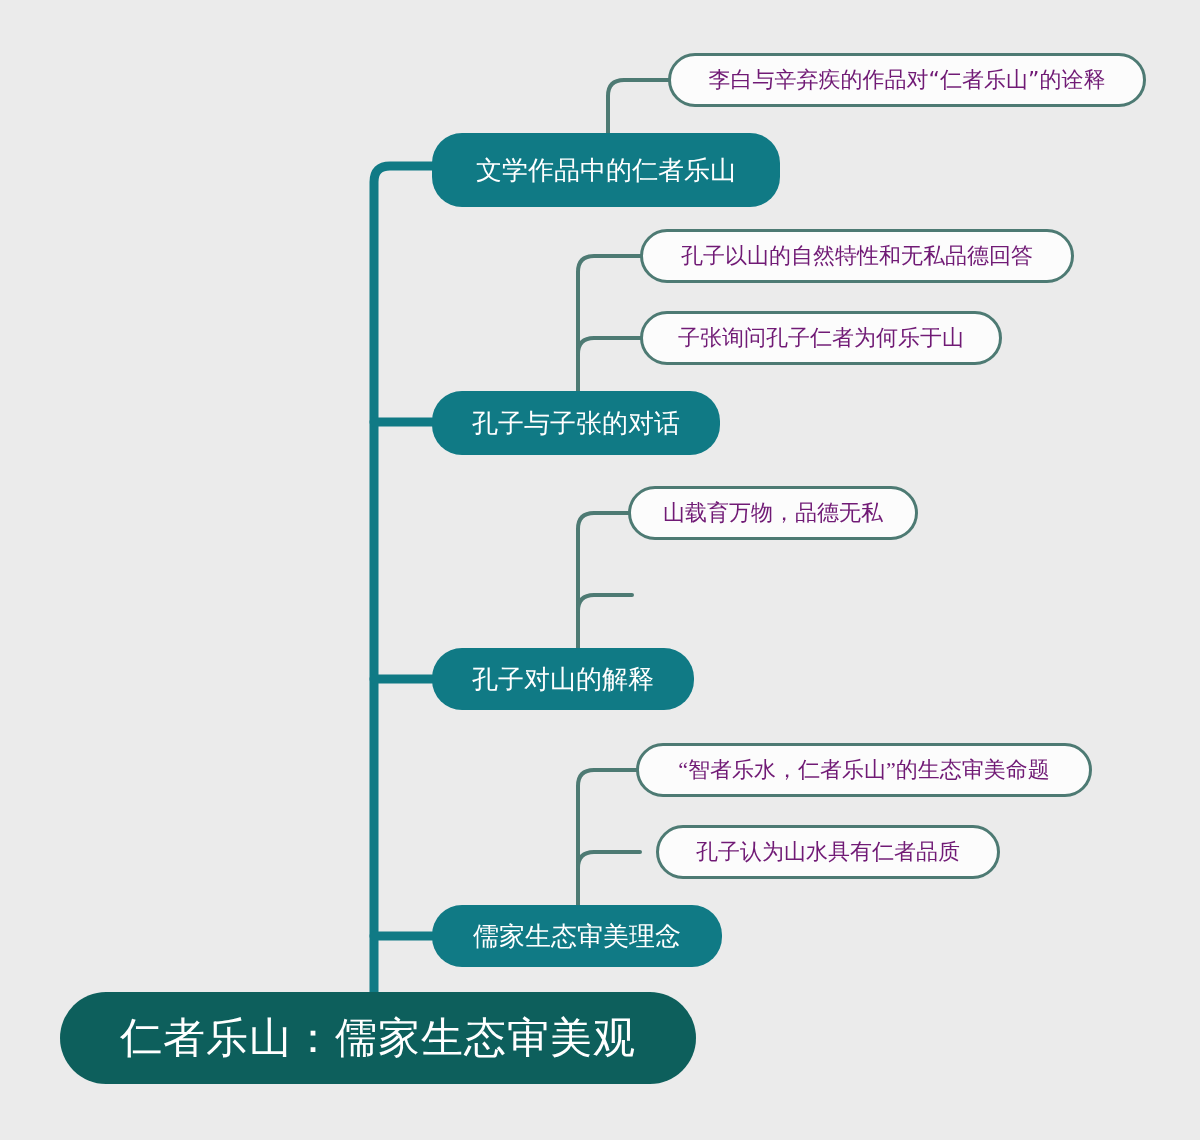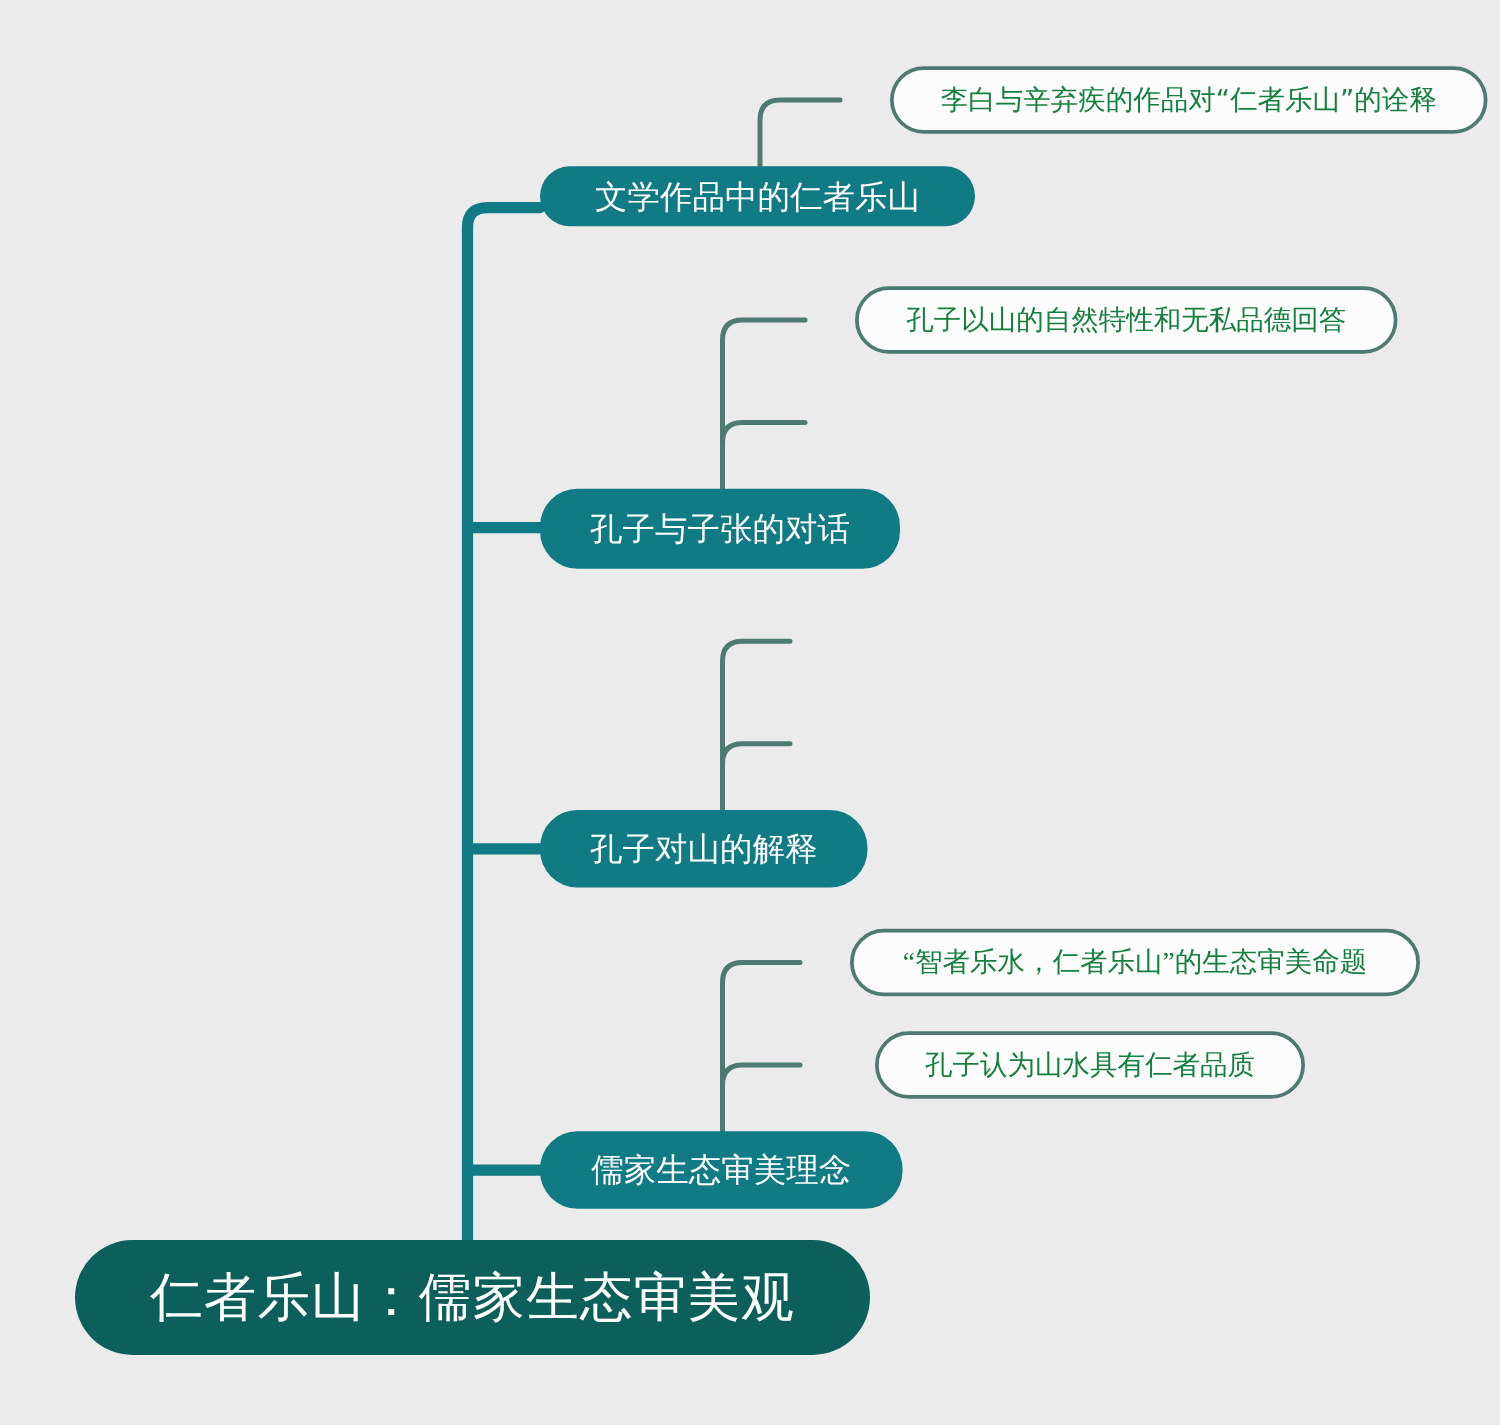--- a/index.html
+++ b/index.html
@@ -43,26 +43,25 @@
   }
   .node-branch {
     background: #107a85;
     color: #ffffff;
     border-radius: 30px;
     font-size: 26px;
     padding: 0 28px;
   }
   .node-leaf {
     background: #fcfcfc;
-    color: #15803d;
+    color: #701a75;
     border: 3px solid #4d7a73;
     border-radius: 28px;
     font-size: 22px;
     padding: 0 22px;
-    margin-left: 44px;
   }
 </style>
 </head>
 <body>
 
 <div id="mindmap">
 
   <svg id="edges" viewBox="0 0 1200 1140" xmlns="http://www.w3.org/2000/svg">
 
     <path d="M 374 1010 L 374 182 Q 374 166 390 166 L 432 166" fill="none" stroke="#107a85" stroke-width="9" stroke-linecap="round"></path>
@@ -82,36 +81,42 @@
     <path d="M 578 611 Q 578 595 594 595 L 632 595" fill="none" stroke="#4d7a73" stroke-width="4" stroke-linecap="round"></path>
 
     <path d="M 578 940 L 578 786 Q 578 770 594 770 L 640 770" fill="none" stroke="#4d7a73" stroke-width="4" stroke-linecap="round"></path>
     <path d="M 578 868 Q 578 852 594 852 L 640 852" fill="none" stroke="#4d7a73" stroke-width="4" stroke-linecap="round"></path>
   </svg>
 
   <div class="node node-root" style="left:60px; top:992px; width:636px; height:92px;">
     <span>仁者乐山：儒家生态审美观</span>
   </div>
 
-  <div class="node node-branch" style="left:432px; top:133px; width:348px; height:48px;">
+  <div class="node node-branch" style="left:432px; top:133px; width:348px; height:74px;">
     <span>文学作品中的仁者乐山</span>
   </div>
   <div class="node node-leaf" style="left:668px; top:53px; width:478px; height:54px;">
     <span>李白与辛弃疾的作品对“仁者乐山”的诠释</span>
   </div>
 
   <div class="node node-branch" style="left:432px; top:391px; width:288px; height:64px;">
     <span>孔子与子张的对话</span>
   </div>
   <div class="node node-leaf" style="left:640px; top:229px; width:434px; height:54px;">
     <span>孔子以山的自然特性和无私品德回答</span>
   </div>
+  <div class="node node-leaf" style="left:640px; top:311px; width:362px; height:54px;">
+    <span>子张询问孔子仁者为何乐于山</span>
+  </div>
 
   <div class="node node-branch" style="left:432px; top:648px; width:262px; height:62px;text-align:right;">
     <span>孔子对山的解释</span>
+  </div>
+  <div class="node node-leaf" style="left:628px; top:486px; width:290px; height:54px;">
+    <span>山载育万物，品德无私</span>
   </div>
 
   <div class="node node-branch" style="left:432px; top:905px; width:290px; height:62px;align-items:center;">
     <span>儒家生态审美理念</span>
   </div>
   <div class="node node-leaf" style="left:636px; top:743px; width:456px; height:54px;font-family:Liberation Serif, serif;">
     <span>“智者乐水，仁者乐山”的生态审美命题</span>
   </div>
   <div class="node node-leaf" style="left:656px; top:825px; width:344px; height:54px;">
     <span>孔子认为山水具有仁者品质</span>

